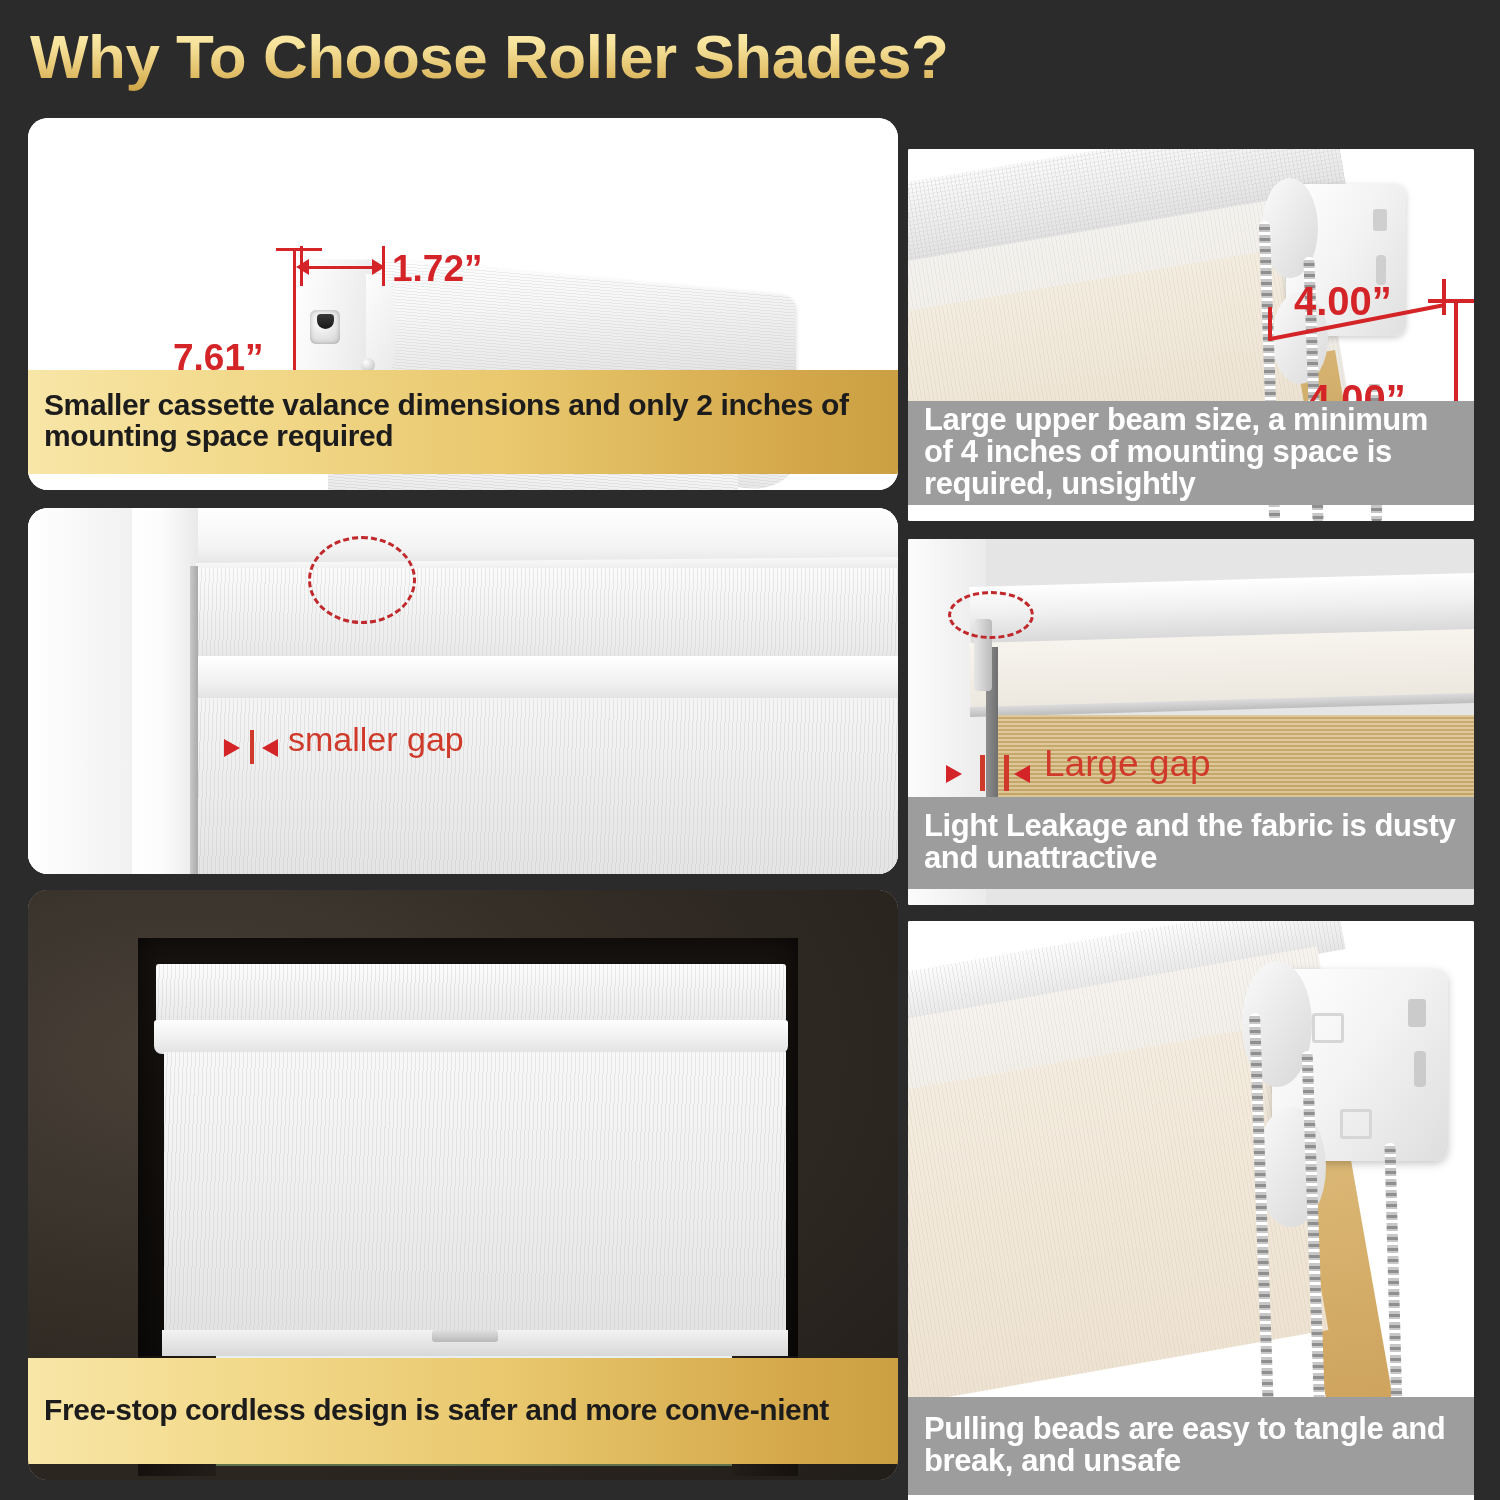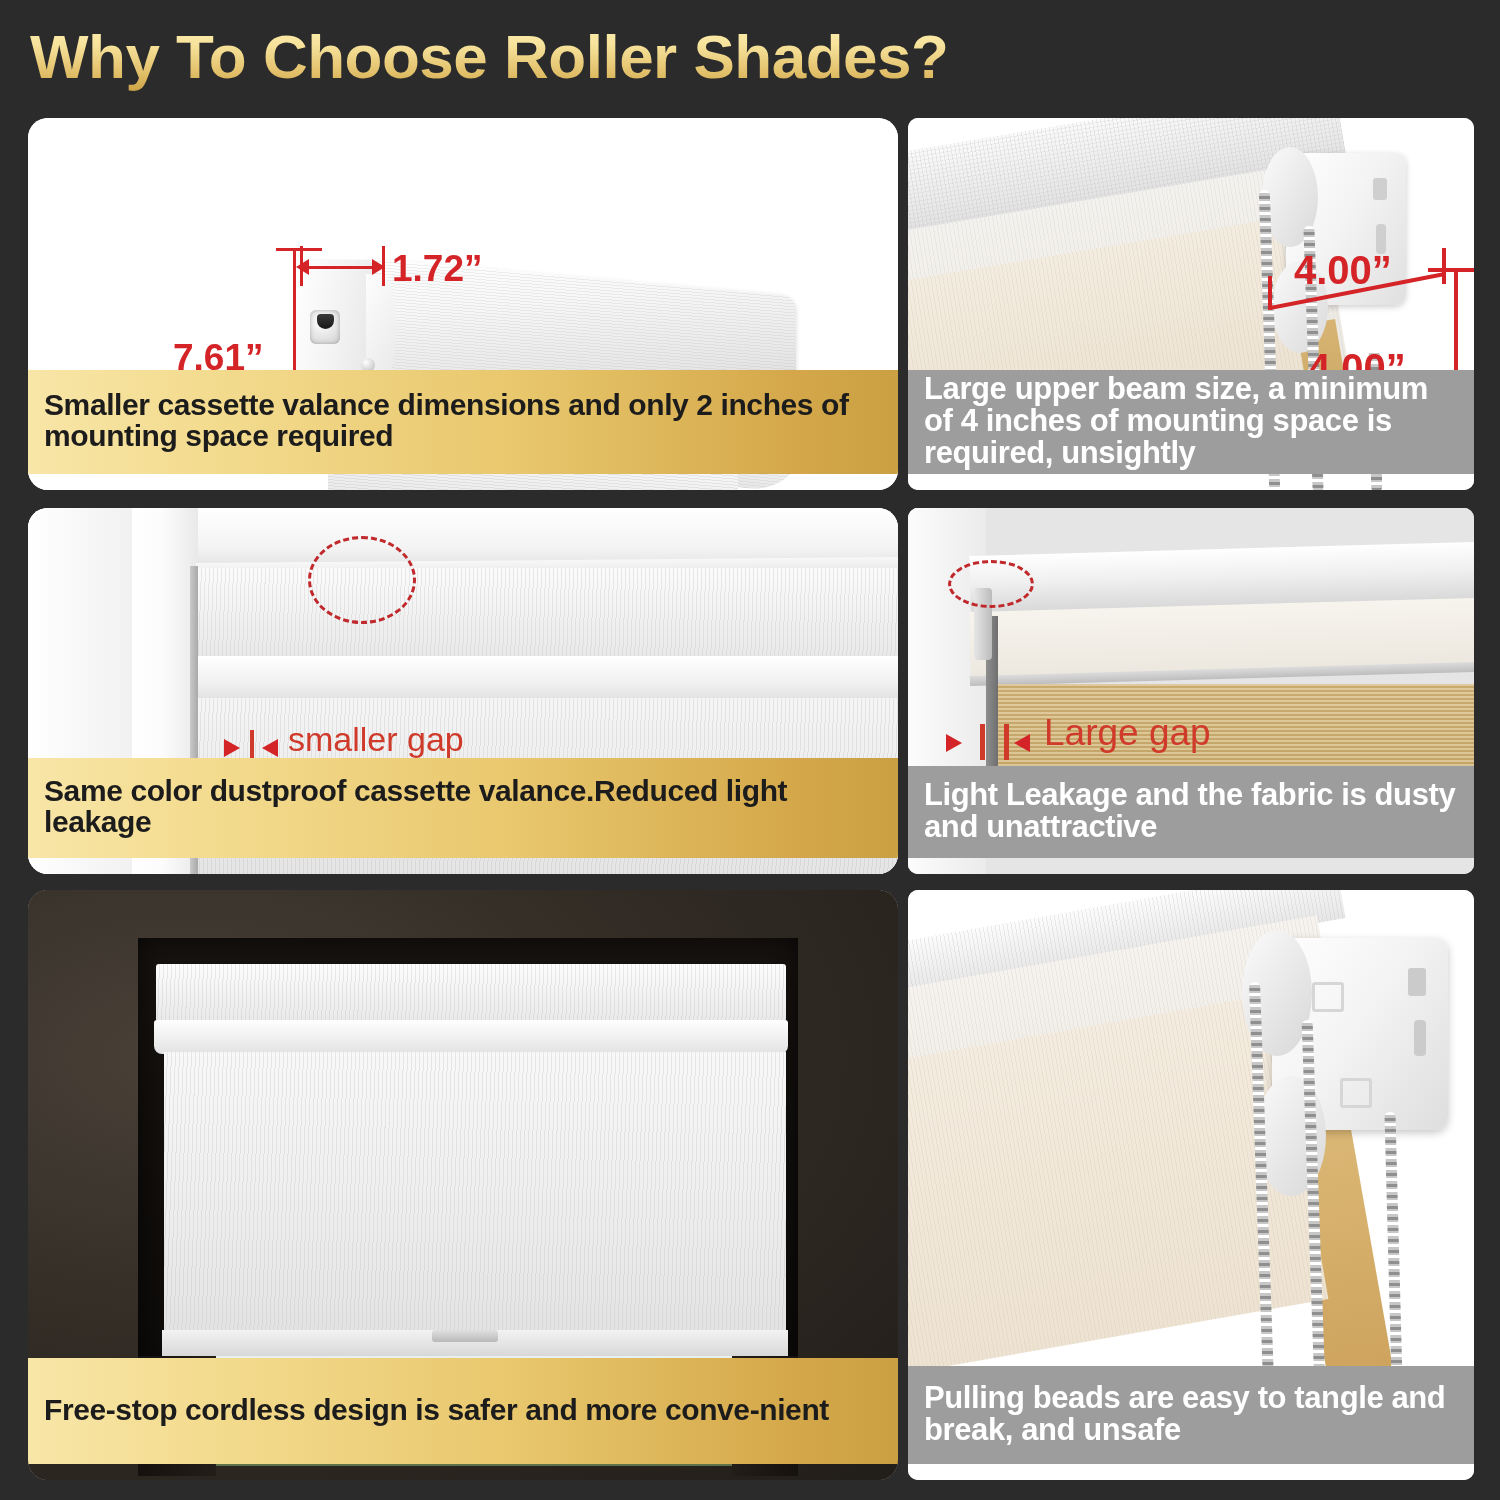--- a/index.html
+++ b/index.html
@@ -33,21 +33,21 @@
     white-space: nowrap;
   }
 
   
   .panel {
     position: absolute;
     overflow: hidden;
     background: #fff;
   }
   .panel.left  { border-radius: 20px; }
-  .panel.right { border-radius: 10px; }
+  .panel.right { border-radius: 2px; margin-top: 31px; }
 
   
   #panel-1 { left: 28px;  top: 118px;  width: 870px;  height: 372px; }
   #panel-2 { left: 908px; top: 118px;  width: 566px;  height: 372px; }
   #panel-3 { left: 28px;  top: 508px;  width: 870px;  height: 366px; }
   #panel-4 { left: 908px; top: 508px;  width: 566px;  height: 366px; }
   #panel-5 { left: 28px;  top: 890px;  width: 870px;  height: 590px; }
   #panel-6 { left: 908px; top: 890px;  width: 566px;  height: 590px; }
 
   .photo {
@@ -541,23 +541,20 @@
       <div class="p3-shadeC"></div>
       <div class="p3-railEdge"></div>
 
       <div class="dashcircle" style="left:280px; top:28px; width:108px; height:88px;"></div>
 
       <div class="arrow-r" style="left:196px; top:231px;"></div>
       <div class="tick" style="left:222px; top:222px; width:4px; height:34px; background:#cf3a2a;"></div>
       <div class="arrow-l" style="left:234px; top:231px;"></div>
       <div class="gap-label" style="left:260px; top:212px; font-size:34px;text-align:center;">smaller gap</div>
     </div>
-  </div>
-  <div class="caption gold" id="caption-3">
-    <div class="ctext">Same color dustproof cassette valance.Reduced light leakage</div>
   </div>
 </div>
 
 <div class="panel right" id="panel-4">
   <div class="photo" style="height:366px;">
     <div id="p4-art">
       <div class="p4-wall"></div>
       <div class="p4-tube"></div>
       <div class="p4-white"></div>
       <div class="p4-divider"></div>

